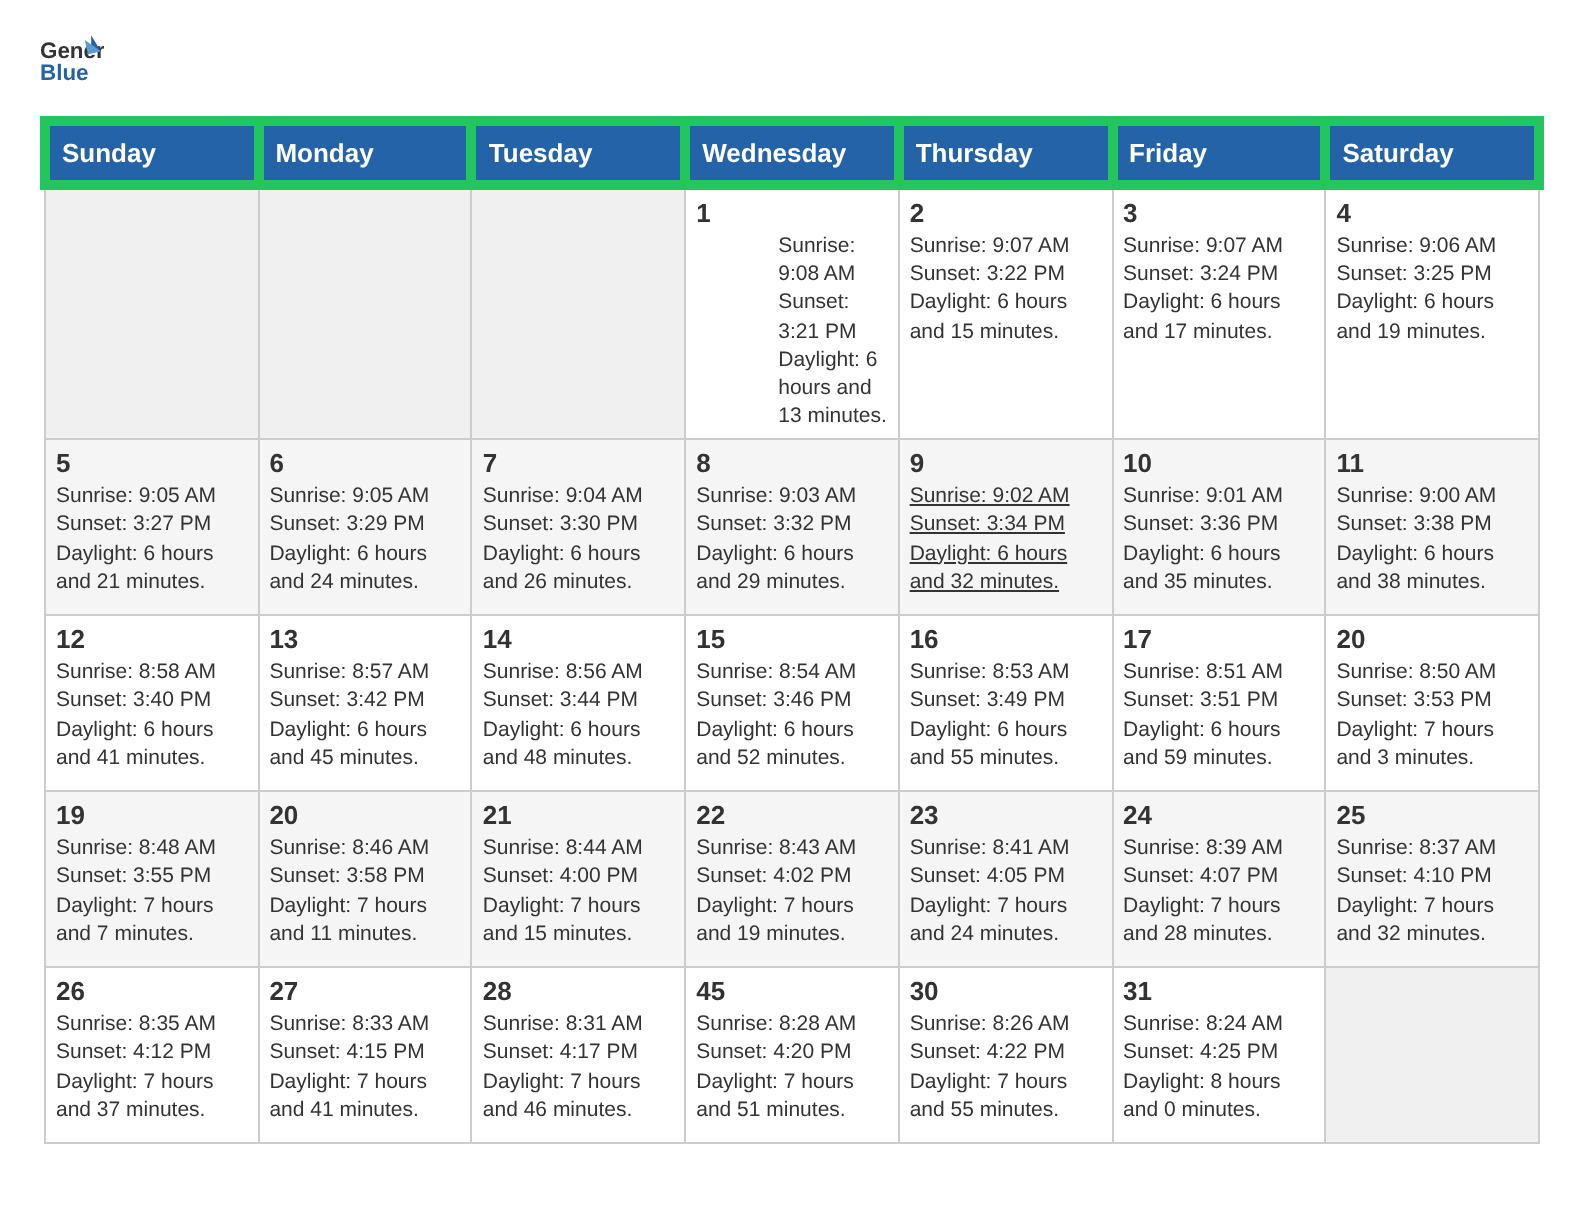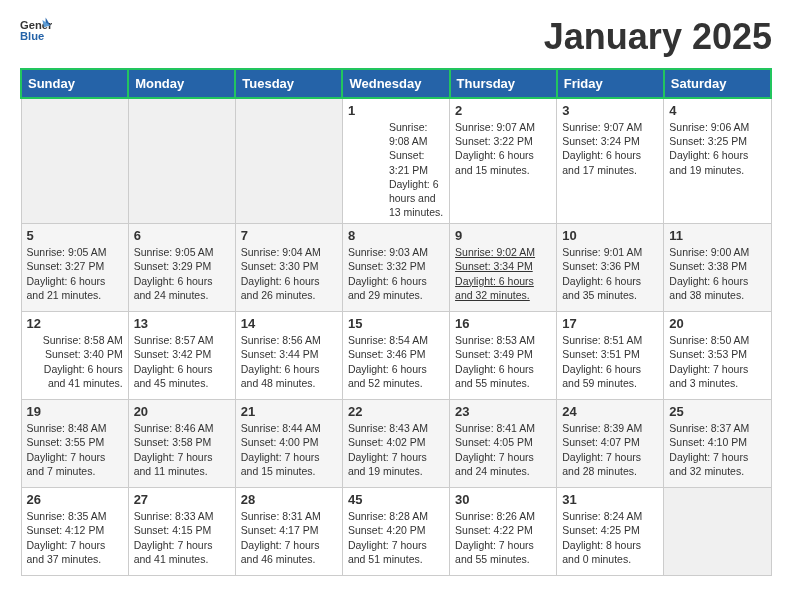--- a/index.html
+++ b/index.html
@@ -41,21 +41,21 @@
       width: 100%;
       border-collapse: collapse;
       table-layout: fixed;
     }
     .calendar-table th {
       background-color: #2563a8;
       color: #fff;
       text-align: left;
       padding: 6px 6px;
       font-size: 13px;
-      border: 2px solid #22c55e;
+      border: 5px solid #22c55e;
     }
     .calendar-table td {
       border: 1px solid #ccc;
       vertical-align: top;
       padding: 4px 5px;
       min-height: 80px;
       height: 88px;
     }
     .day-number {
       font-size: 13px;
@@ -87,21 +87,20 @@
 <div class="header-row">
   <div class="logo">
     <svg class="logo-icon" viewBox="0 0 40 40" xmlns="http://www.w3.org/2000/svg">
       <text x="0" y="16" font-size="14" font-weight="bold" fill="#333">General</text>
       <text x="0" y="30" font-size="14" font-weight="bold" fill="#2563a8">Blue</text>
       <polygon points="32,2 38,12 32,10" fill="#2563a8"></polygon>
       <polygon points="28,5 38,12 30,14" fill="#5b9bd5"></polygon>
     </svg>
   </div>
   <div class="title-block">
-    <div class="calendar-title">January 2025</div>
   </div>
 </div>
 
 <table class="calendar-table">
   <thead>
     <tr>
       <th>Sunday</th>
       <th>Monday</th>
       <th>Tuesday</th>
       <th>Wednesday</th>
@@ -180,21 +179,21 @@
         <td>
           <div class="day-number">11</div>
           <div class="day-info" style="white-space: pre-line;">Sunrise: 9:00 AM
 Sunset: 3:38 PM
 Daylight: 6 hours and 38 minutes.</div>
         </td>
       </tr>
       <tr class="row-normal">
         <td>
           <div class="day-number">12</div>
-          <div class="day-info" style="white-space: pre-line; text-align: right;">Sunrise: 8:58 AM
+          <div class="day-info" style="white-space: pre-line;">Sunrise: 8:58 AM
 Sunset: 3:40 PM
 Daylight: 6 hours and 41 minutes.</div>
         </td>
         <td>
           <div class="day-number">13</div>
           <div class="day-info" style="white-space: pre-line;">Sunrise: 8:57 AM
 Sunset: 3:42 PM
 Daylight: 6 hours and 45 minutes.</div>
         </td>
         <td>

